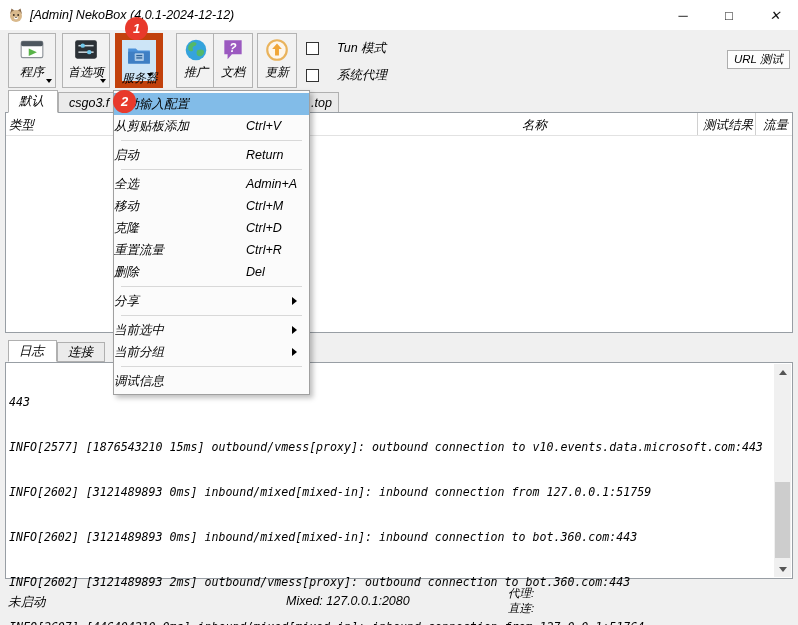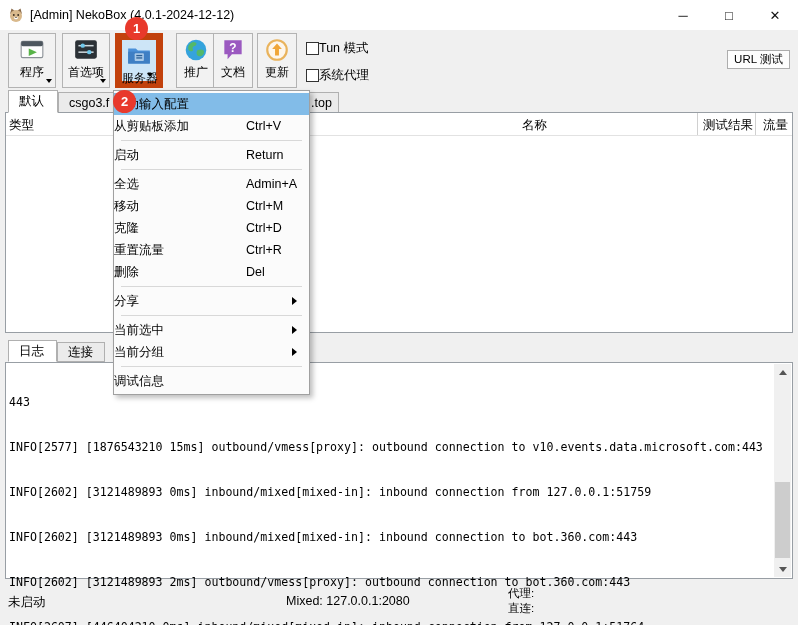--- a/index.html
+++ b/index.html
@@ -1,34 +1,34 @@
 <!DOCTYPE html>
 <html><head>
 <meta charset="utf-8">
 <style>
   * { margin:0; padding:0; box-sizing:border-box; }
   html,body { width:798px; height:625px; overflow:hidden; }
   body { font-family:"Liberation Sans", sans-serif; color:#000; }
-  .win { position:relative; width:798px; height:625px; background:#f0f0f0; outline:1px solid #9aa0a6; }
+  .win { position:relative; width:798px; height:625px; background:#f0f0f0; outline:1px solid #9aa0a6;font-style:italic; }
 
   
   .titlebar { position:absolute; top:0; left:0; width:798px; height:30px; background:#ffffff; }
   .app-icon { position:absolute; left:8px; top:7px; width:16px; height:16px; }
   .title-text { position:absolute; left:30px; top:8px; font-size:12.5px; white-space:nowrap; }
   .win-btn { position:absolute; top:0; width:46px; height:30px; display:flex; align-items:center; justify-content:center; font-size:13px; color:#111; }
   .win-btn.min { left:660px; } .win-btn.max { left:706px; } .win-btn.close { left:752px; }
 
   
   .tbtn { position:absolute; top:33px; height:55px; border:1px solid #b3b3b3; background:#f2f2f2; text-align:center; }
   .tbtn.sel { background:#cde5f7; border:7px solid #c2410c; }
   .ticon { width:26px; height:26px; margin:3px auto 0; display:block; }
   .tlabel { font-size:12px; margin-top:1px; white-space:nowrap; }
   .drop-arrow { position:absolute; right:3px; bottom:4px; width:0; height:0;
       border-left:3.5px solid transparent; border-right:3.5px solid transparent; border-top:4px solid #000; }
-  .chk { position:absolute; left:306px; display:flex; align-items:center; gap:0; font-size:12.5px; }
+  .chk { position:absolute; left:306px; display:flex; align-items:center; gap:18px; font-size:12.5px; }
   .chk .box { width:13px; height:13px; border:1px solid #333; background:#fff; }
   .url-btn { position:absolute; left:727px; top:50px; width:63px; height:19px; background:#fdfdfd;
       border:1px solid #adadad; font-size:11.5px; display:flex; align-items:center; justify-content:center; }
 
   
   .tab { position:absolute; height:23px; display:flex; align-items:center; padding:0 10px;
       font-size:12.5px; border:1px solid #b0b0b0; background:#ebebeb; }
   .tab.active { background:#fff; border-bottom:1px solid #fff; z-index:3; }
   .tab.inactive { margin-top:2px; height:21px; }
   .frag-right { position:absolute; left:252px; top:3px; }

